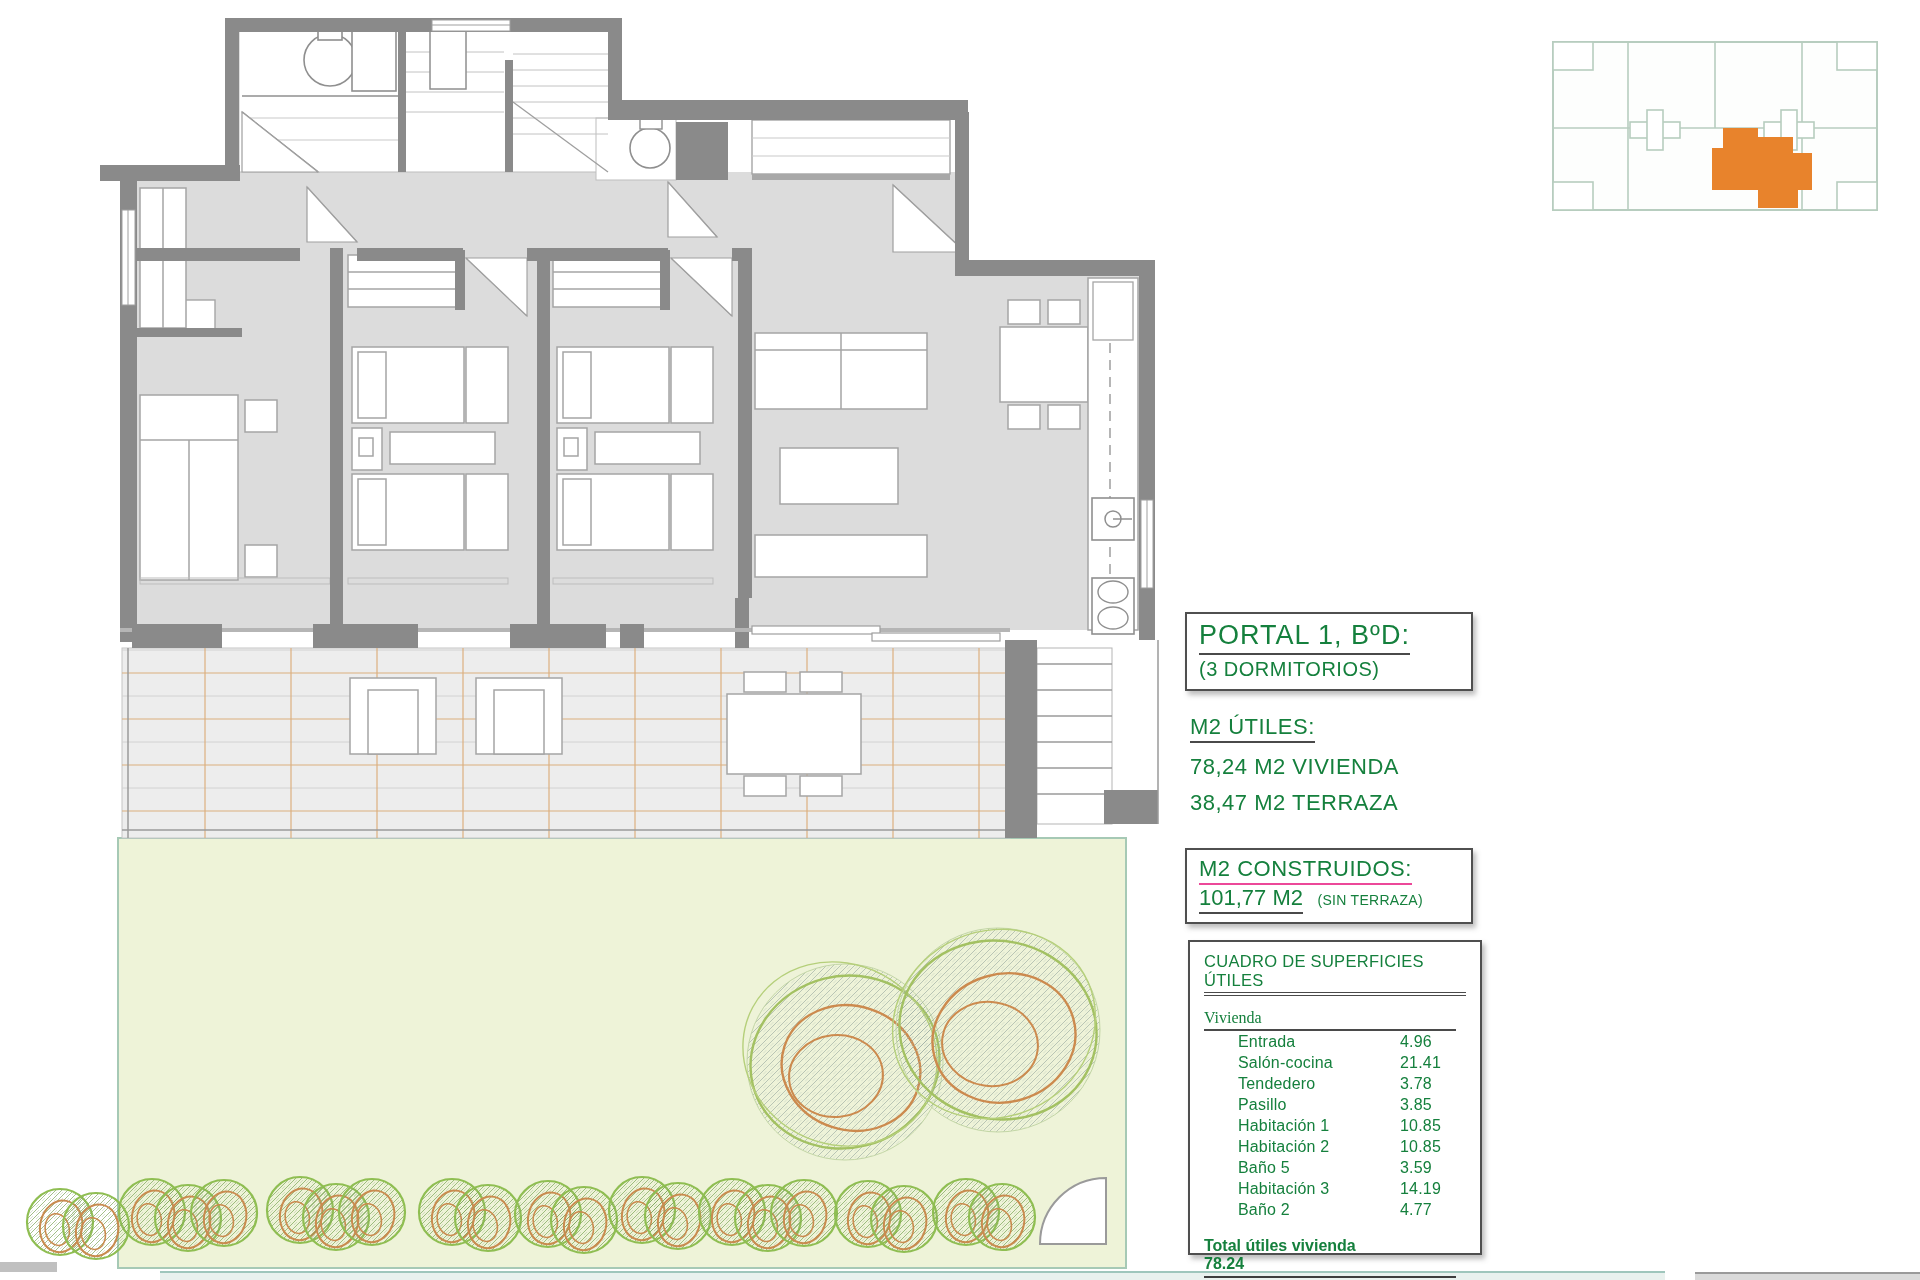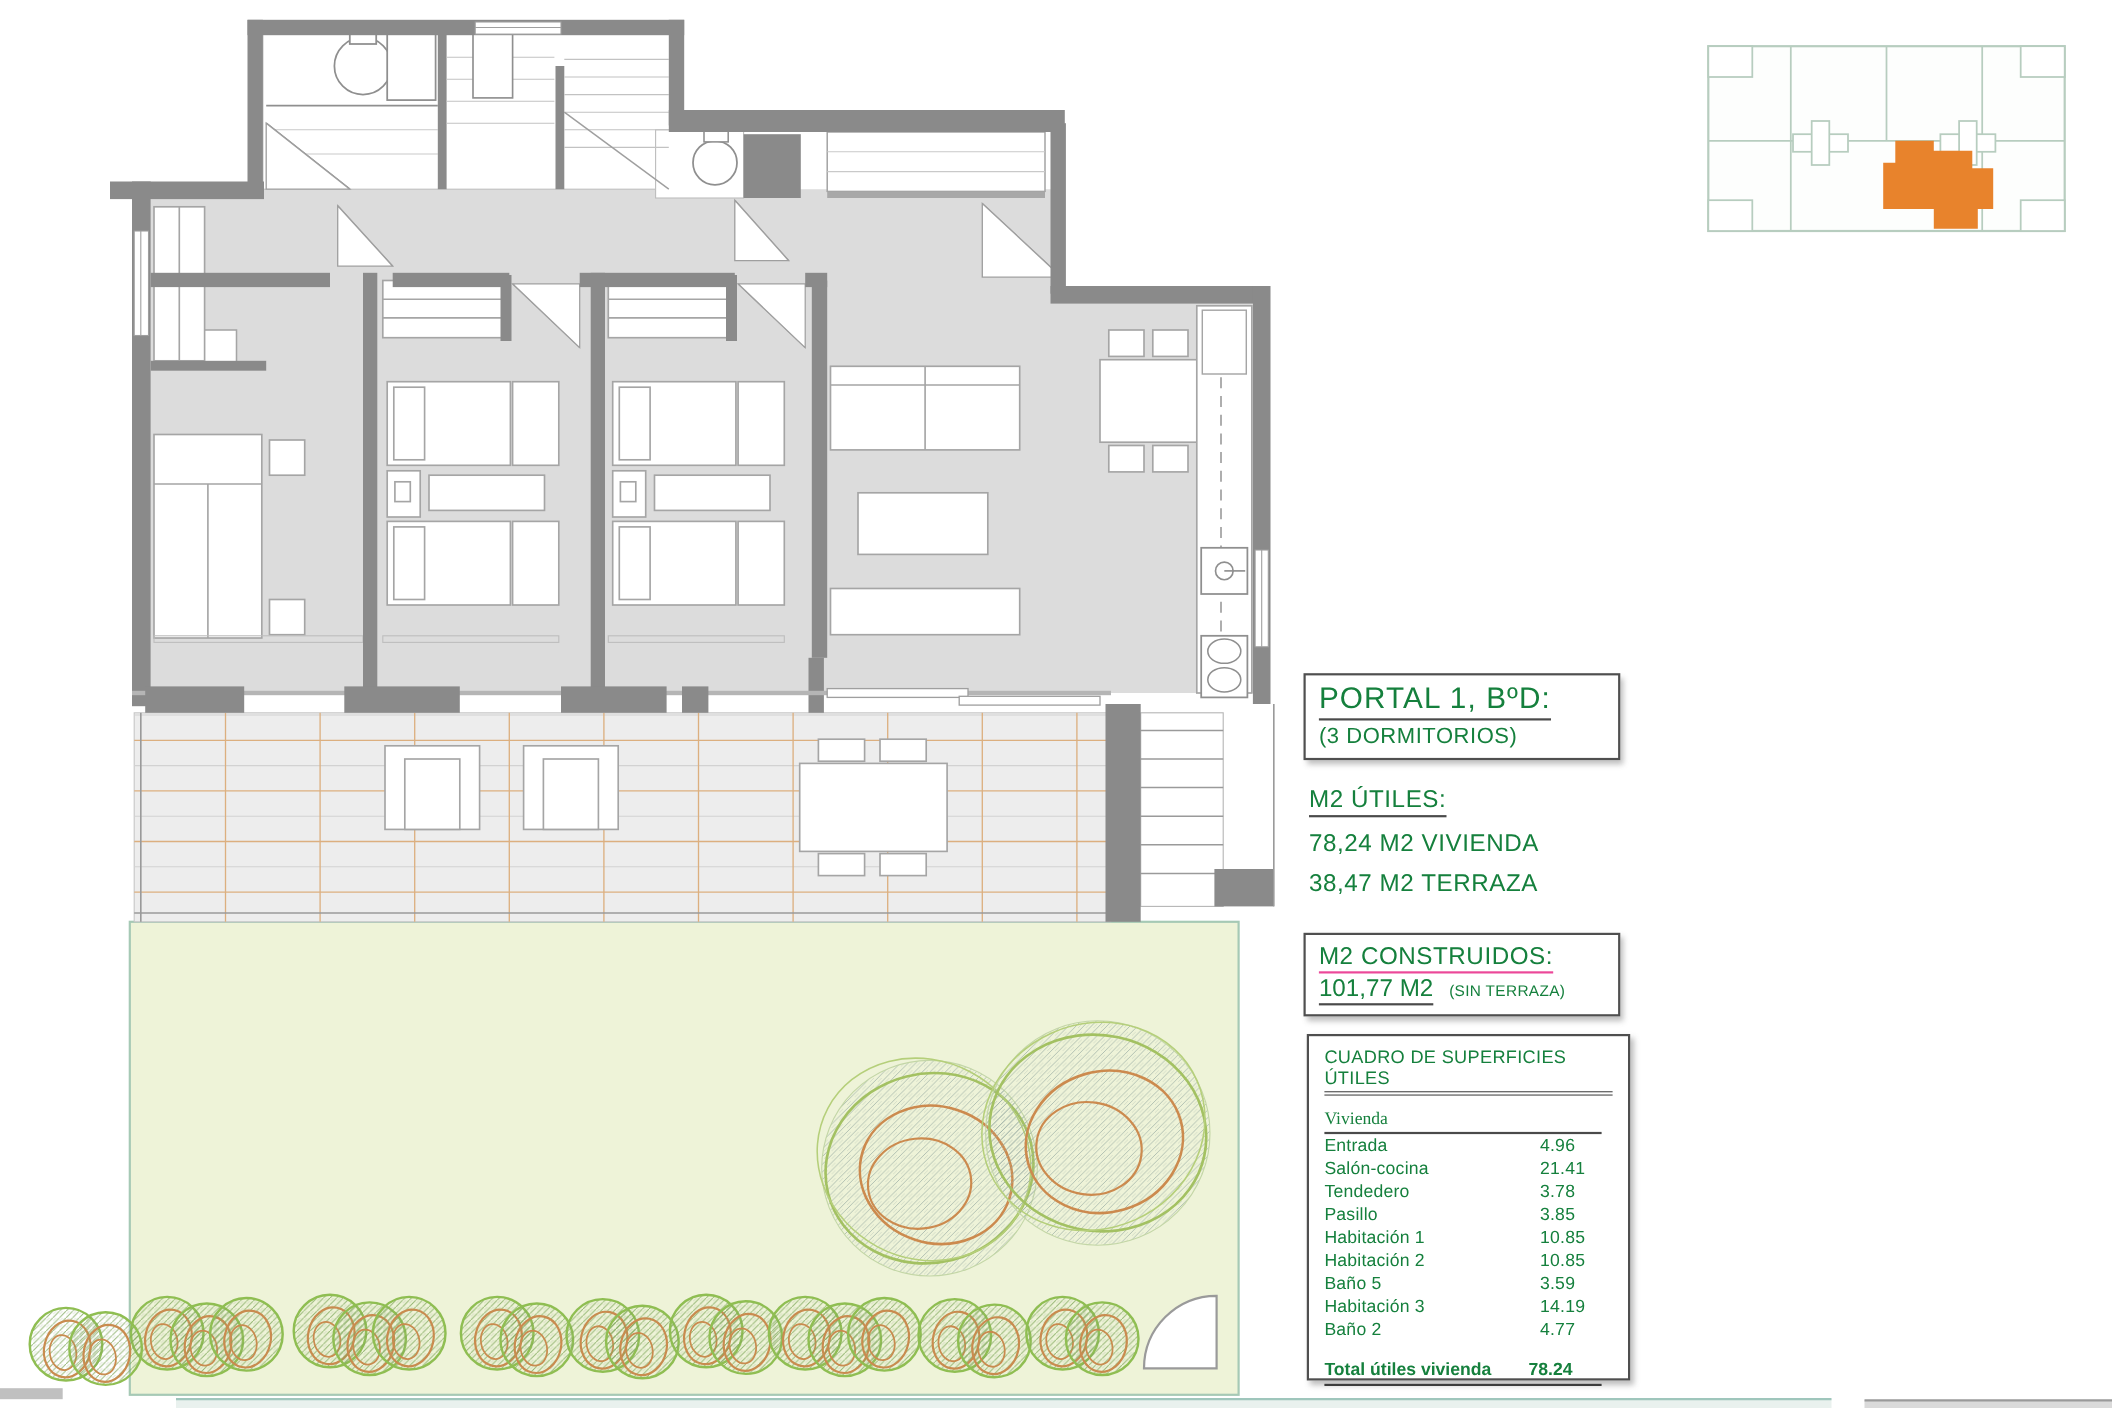--- a/index.html
+++ b/index.html
@@ -23,24 +23,24 @@
   #construidos-box .hd{font-size:22px;letter-spacing:.5px;border-bottom:2px solid #ec4899;
                 display:inline-block;padding-bottom:1px;}
   #construidos-box .vl{font-size:22px;border-bottom:2px solid #4a4a4a;display:inline-block;padding-bottom:1px;}
   #construidos-box .nt{font-size:14px;margin-left:10px;letter-spacing:.3px;}
   
   #surf-box{left:1188px;top:940px;width:294px;height:315px;padding:10px 14px;box-sizing:border-box;}
   #surf-title{font-size:16.5px;letter-spacing:.3px;border-bottom:4px double #4a4a4a;
               display:inline-block;padding-bottom:2px;}
   #surf-section{font-size:16px;margin-top:13px;border-bottom:2px solid #4a4a4a;padding-bottom:2px;width:96%;font-family:Liberation Serif, serif;}
   .srow{display:flex;font-size:16px;line-height:21px;letter-spacing:.2px;}
-  .srow .lbl{flex:1;}
+  .srow .lbl{flex:1;margin-left:34px;}
   .srow .val{width:66px;}
   #surf-total{display:flex;font-size:16px;font-weight:bold;margin-top:17px;
-              border-bottom:2.5px solid #3d3d3d;padding-bottom:3px;width:96%;}
+              border-bottom:2.5px solid #3d3d3d;padding-bottom:3px;width:96%;flex-direction:column;}
   #surf-total .lbl{flex:1;}
   #surf-total .val{width:66px;}
 </style>
 </head>
 <body>
 
 <div id="stage">
 
   <svg id="plan-svg" width="1920" height="1280" viewBox="0 0 1920 1280">
     <defs>

